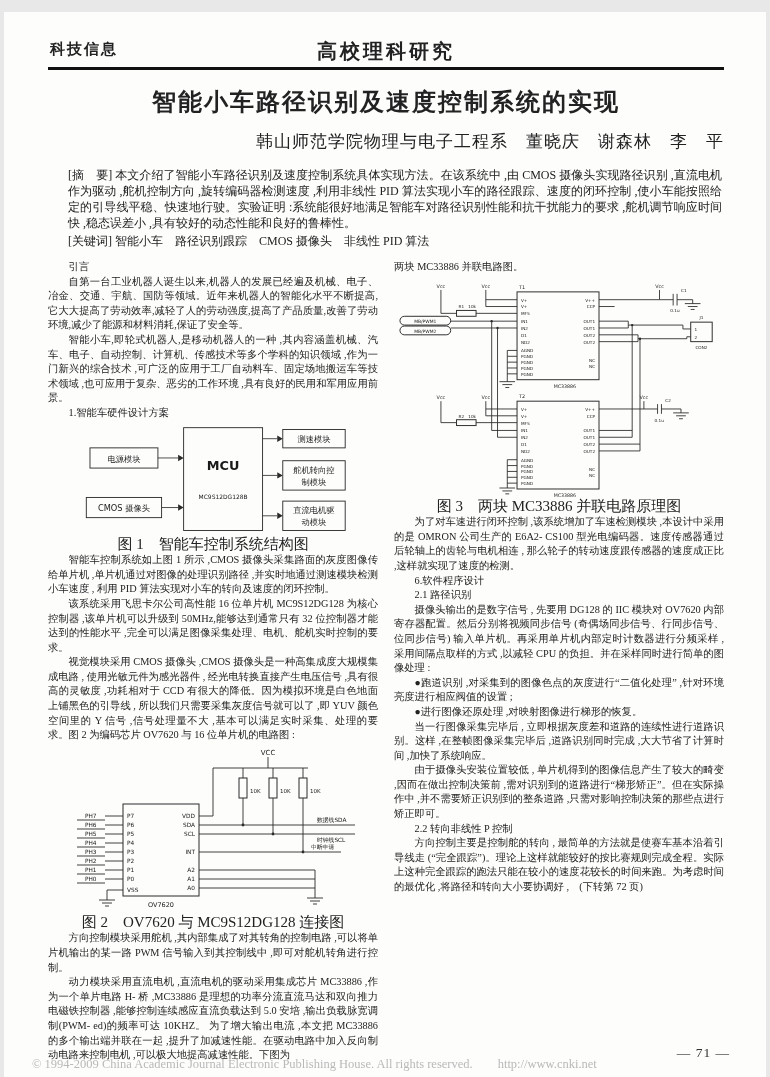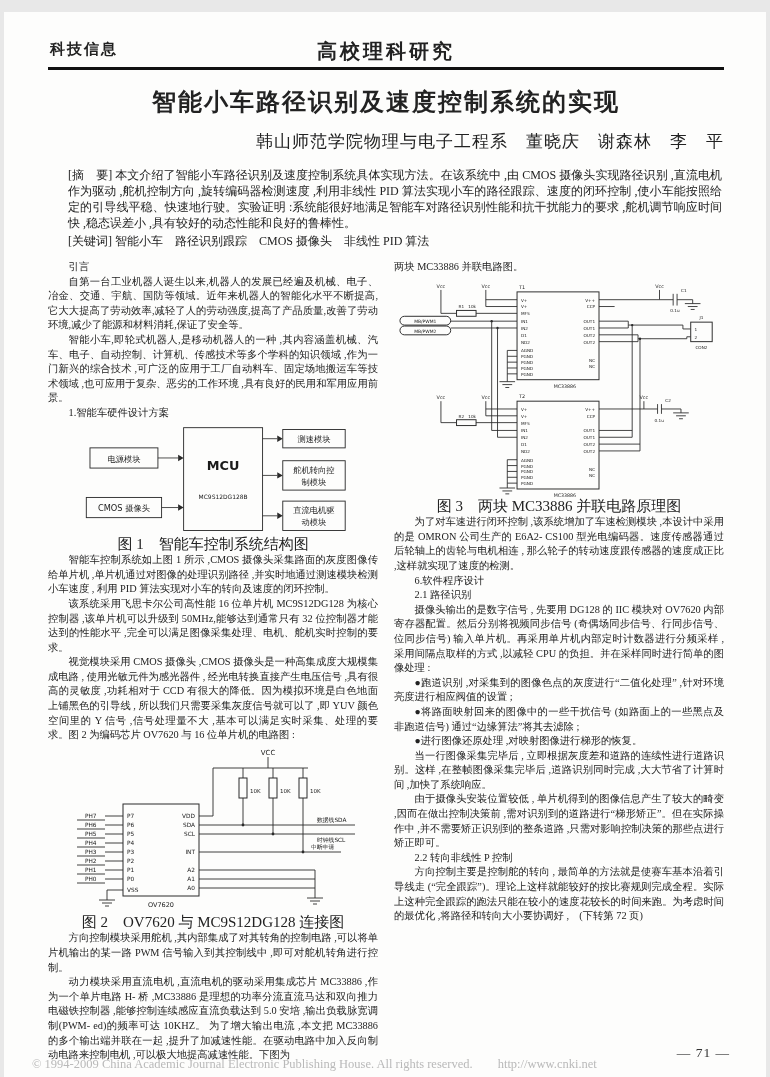--- a/index.html
+++ b/index.html
@@ -357,21 +357,20 @@
               <circle class="dt" cx="248" cy="62" r="1.2"></circle>
           </svg>
           <figcaption>图 3　两块 MC33886 并联电路原理图</figcaption>
         </figure>
 
         <p>为了对车速进行闭环控制 ,该系统增加了车速检测模块 ,本设计中采用的是 OMRON 公司生产的 E6A2- CS100 型光电编码器。速度传感器通过后轮轴上的齿轮与电机相连 , 那么轮子的转动速度跟传感器的速度成正比 ,这样就实现了速度的检测。</p>
         <p>6.软件程序设计</p>
         <p>2.1 路径识别</p>
         <p>摄像头输出的是数字信号 , 先要用 DG128 的 IIC 模块对 OV7620 内部寄存器配置。然后分别将视频同步信号 (奇偶场同步信号、行同步信号、位同步信号) 输入单片机。再采用单片机内部定时计数器进行分频采样 ,采用间隔点取样的方式 ,以减轻 CPU 的负担。并在采样同时进行简单的图像处理 :</p>
         <p>●跑道识别 ,对采集到的图像色点的灰度进行“二值化处理” ,针对环境亮度进行相应阀值的设置 ;</p>
-        <p>●将路面映射回来的图像中的一些干扰信号 (如路面上的一些黑点及非跑道信号) 通过“边缘算法”将其去滤除 ;</p>
         <p>●进行图像还原处理 ,对映射图像进行梯形的恢复。</p>
         <p>当一行图像采集完毕后 , 立即根据灰度差和道路的连续性进行道路识别。这样 ,在整帧图像采集完毕后 ,道路识别同时完成 ,大大节省了计算时间 ,加快了系统响应。</p>
         <p>由于摄像头安装位置较低 , 单片机得到的图像信息产生了较大的畸变 ,因而在做出控制决策前 ,需对识别到的道路进行“梯形矫正”。但在实际操作中 ,并不需要矫正识别到的整条道路 ,只需对影响控制决策的那些点进行矫正即可。</p>
         <p>2.2 转向非线性 P 控制</p>
 
 
         <p>方向控制主要是控制舵的转向 , 最简单的方法就是使赛车基本沿着引导线走 (“完全跟踪”)。理论上这样就能较好的按比赛规则完成全程。实际上这种完全跟踪的跑法只能在较小的速度花较长的时间来跑。为考虑时间的最优化 ,将路径和转向大小要协调好 ,　(下转第 72 页)</p>
       </div>
     </div>
   </div>

